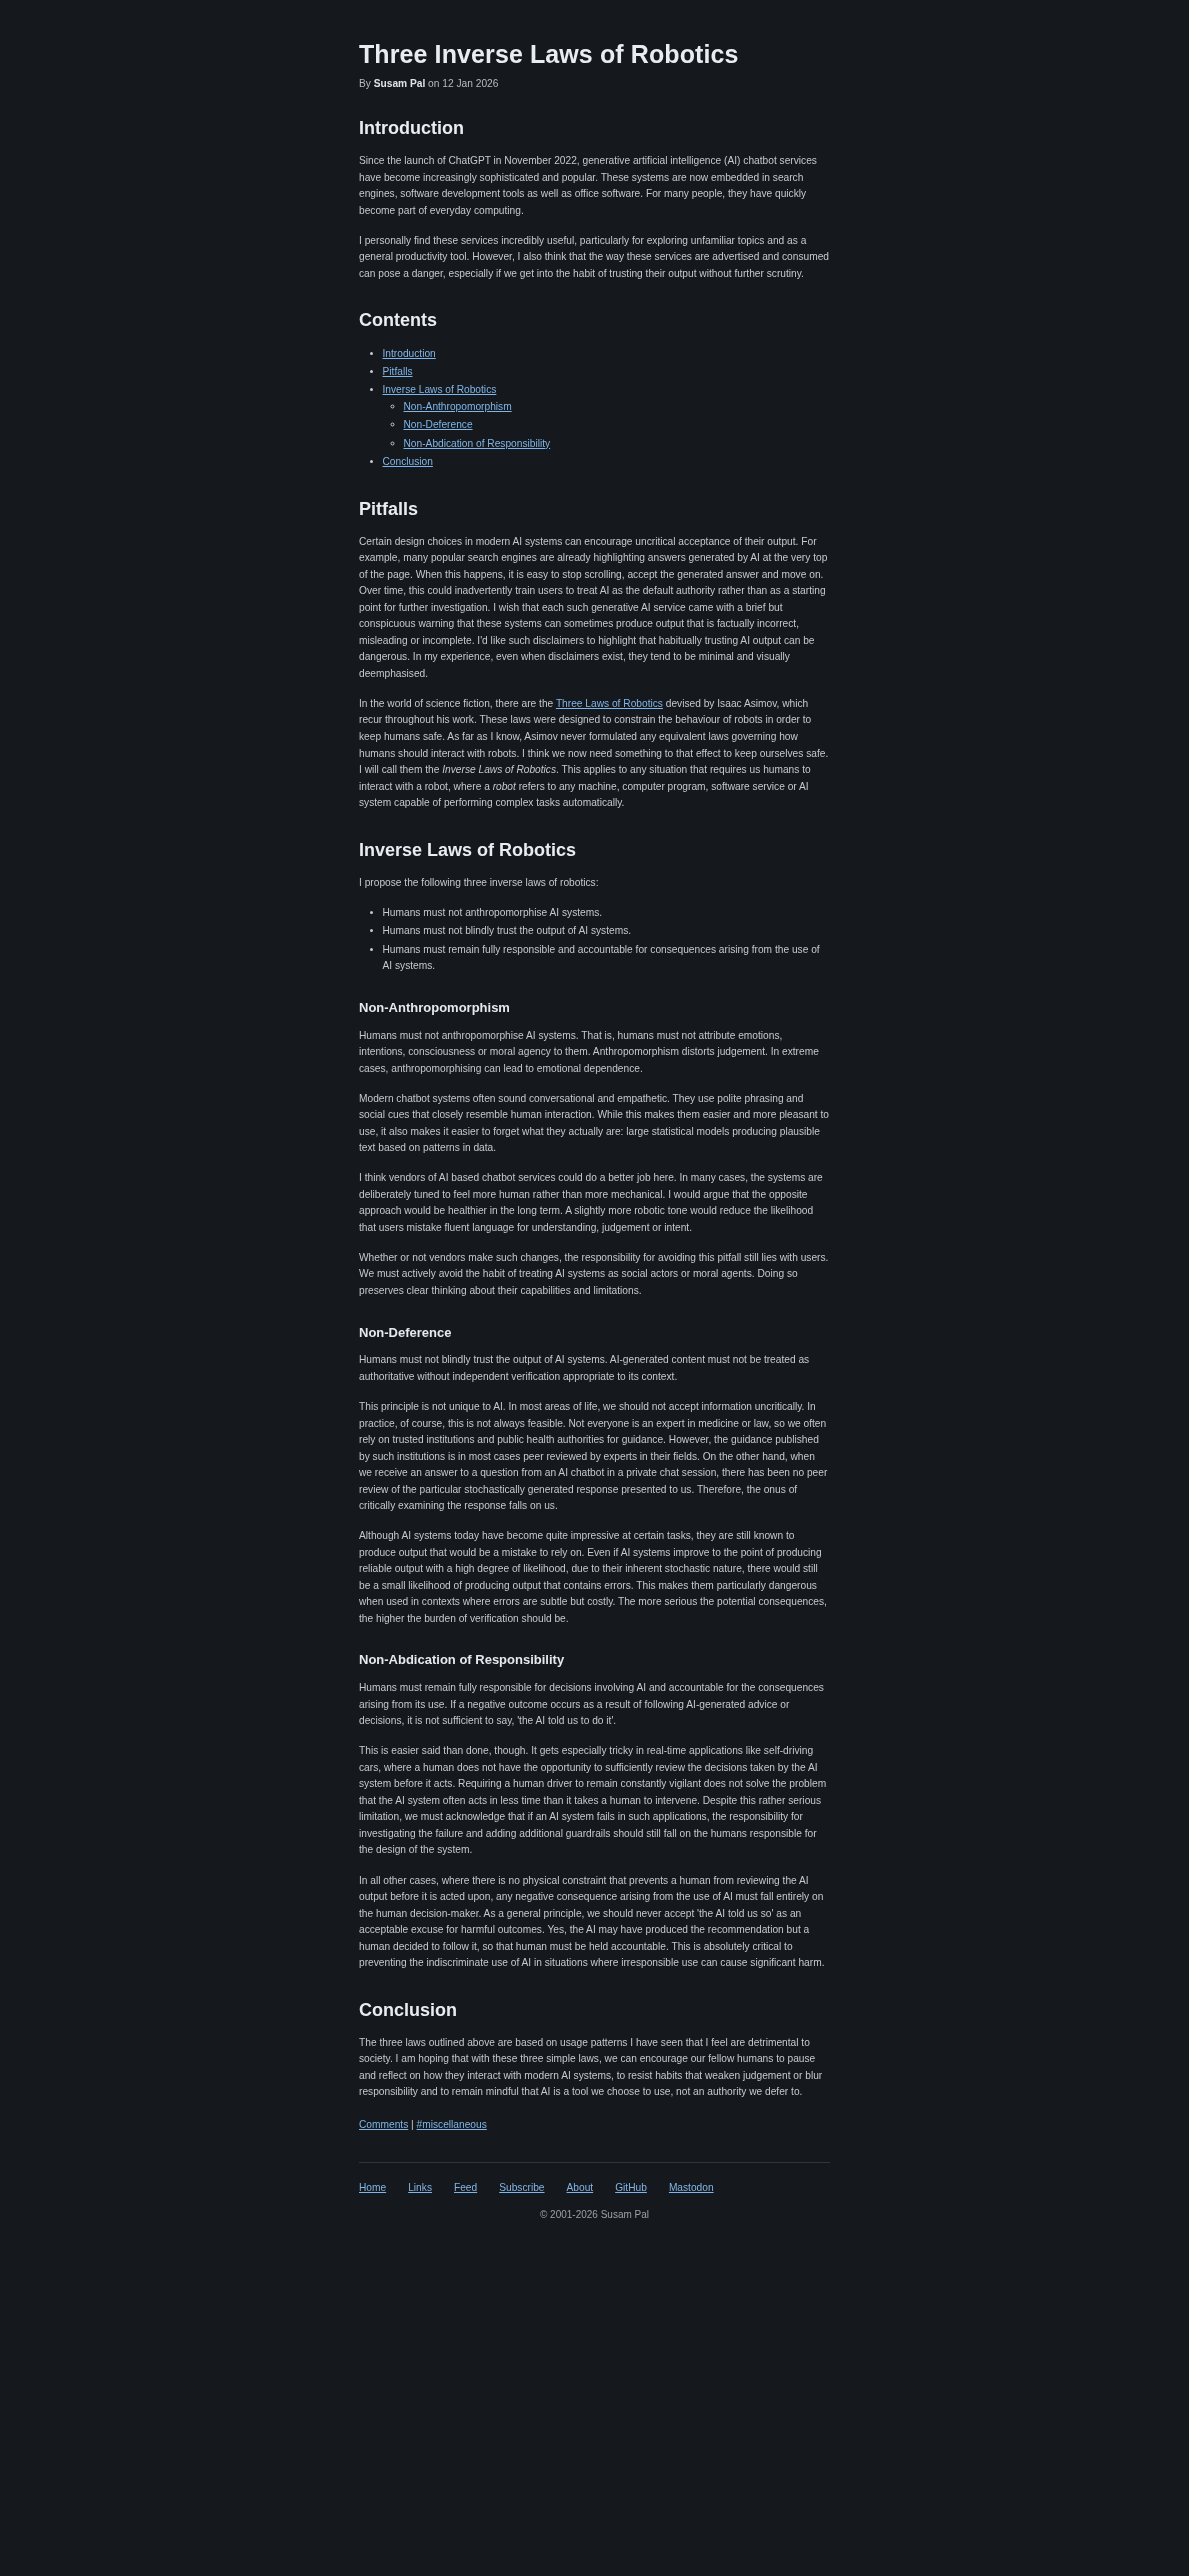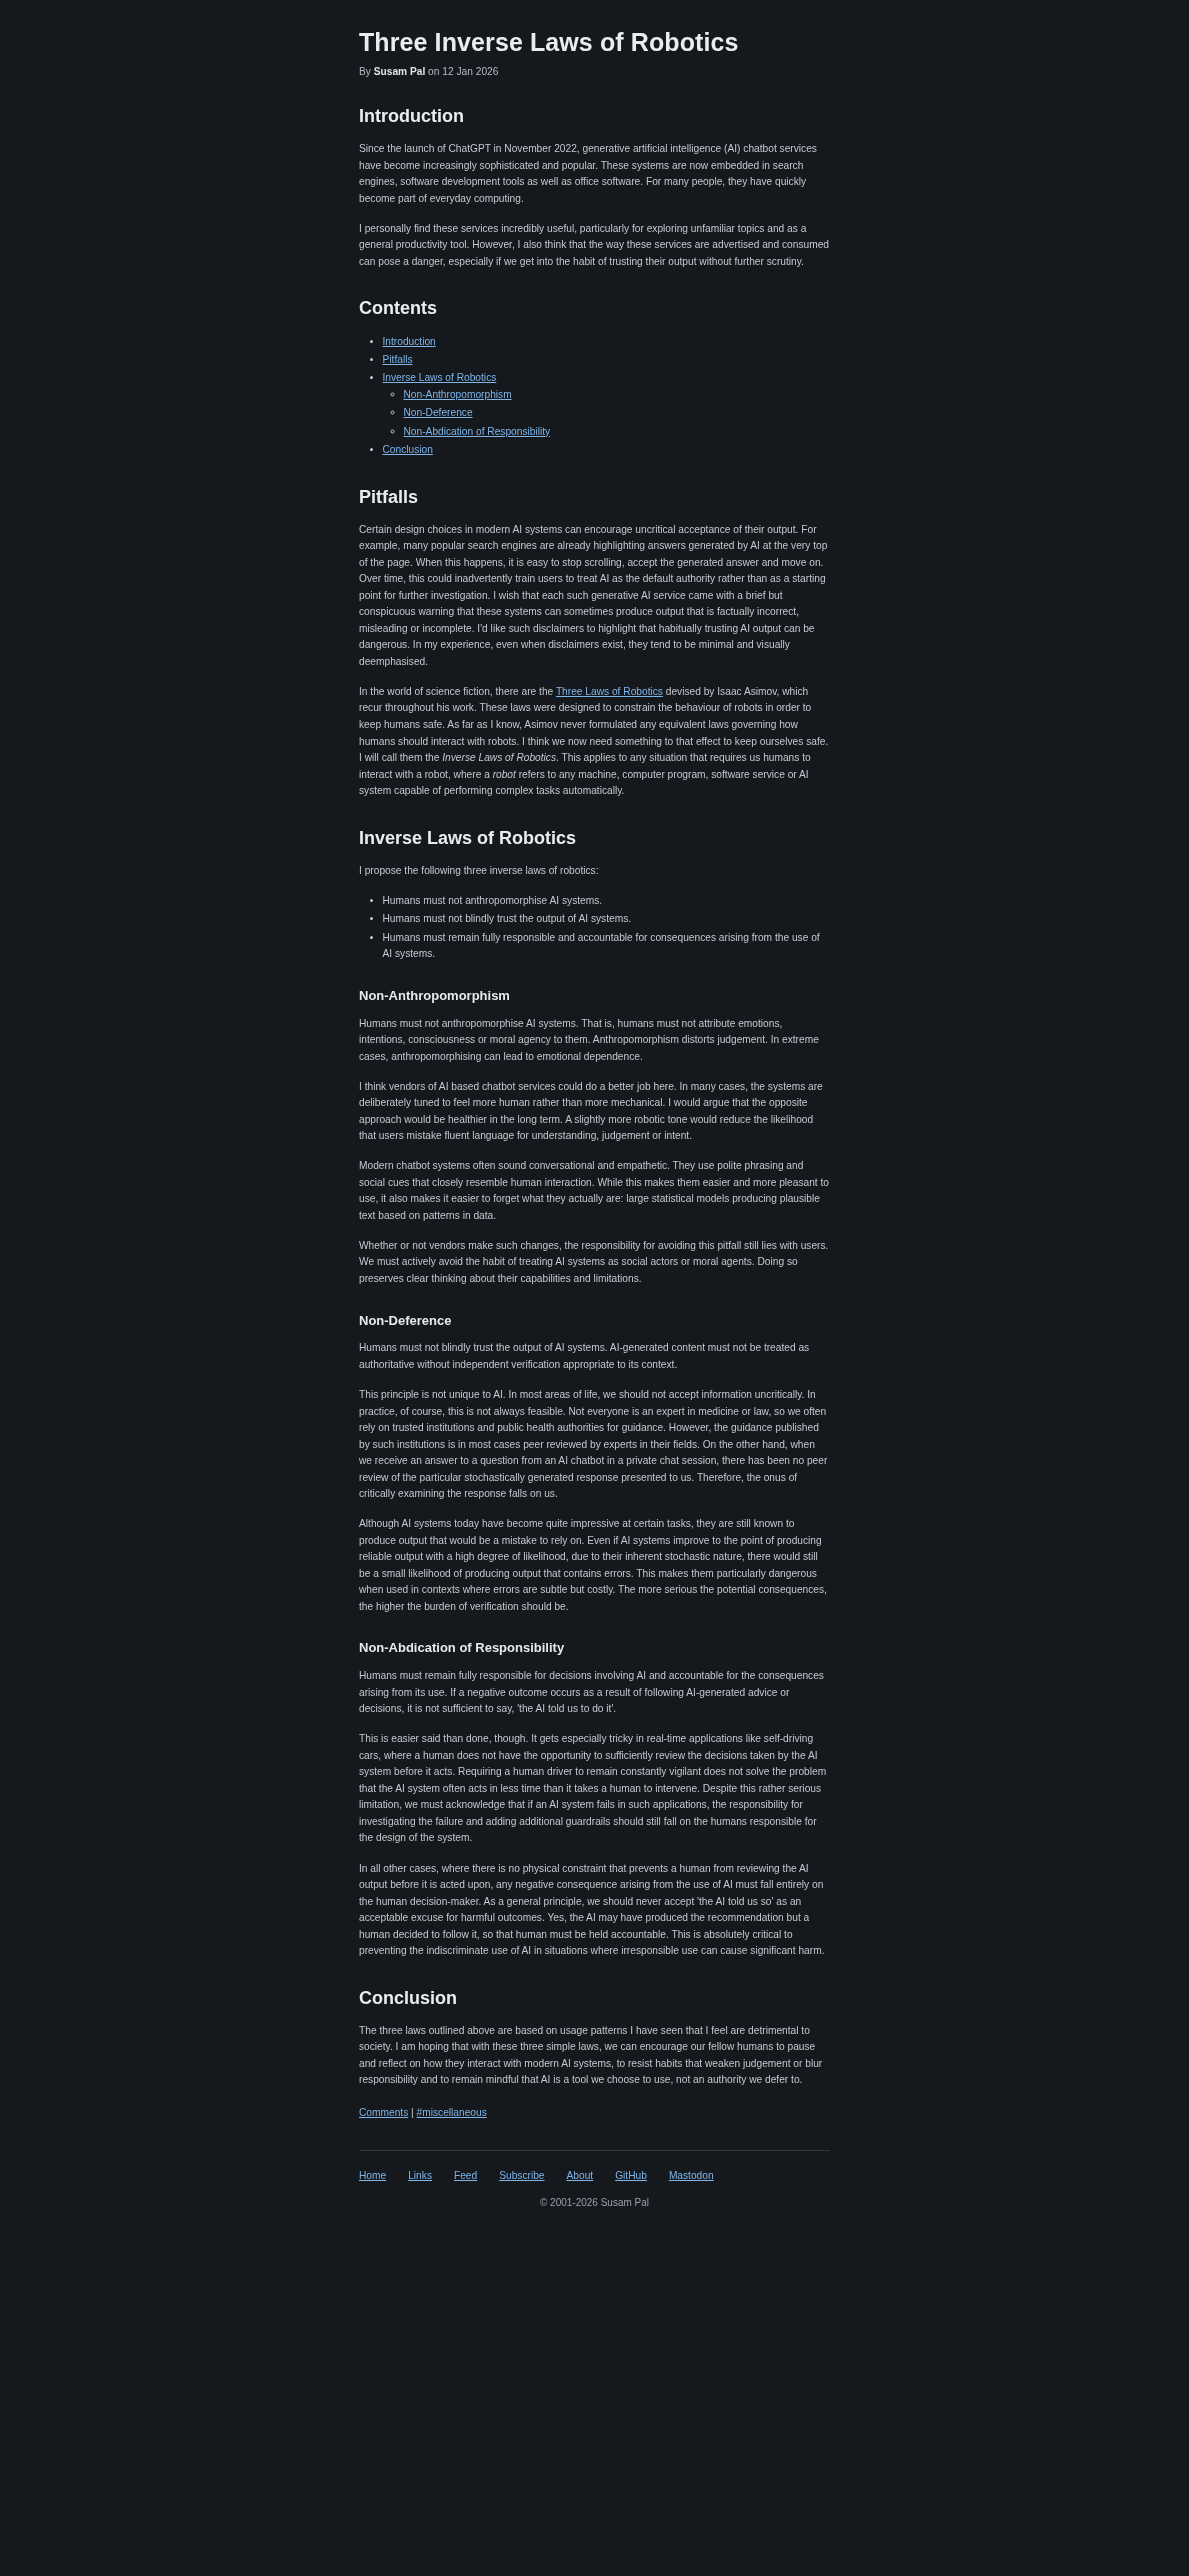--- a/index.html
+++ b/index.html
@@ -9,21 +9,21 @@
     color: #c8cdd3;
     font-family: "Liberation Sans", sans-serif;
   }
   body {
     width: 1189px;
     min-height: 2576px;
     box-sizing: border-box;
   }
   .page {
     width: 471px;
-    margin: 0 auto;
+    margin: 12px auto;
     padding: 27px 0 0 0;
     box-sizing: border-box;
   }
   h1.title {
     font-size: 25px;
     line-height: 1.2;
     font-weight: bold;
     color: #e9edf1;
     margin: 0 0 8.7px 0;
     letter-spacing: 0.1px;
@@ -151,22 +151,22 @@
   <h2>Inverse Laws of Robotics</h2>
   <p>I propose the following three inverse laws of robotics:</p>
   <ul>
     <li>Humans must not anthropomorphise AI systems.</li>
     <li>Humans must not blindly trust the output of AI systems.</li>
     <li>Humans must remain fully responsible and accountable for consequences arising from the use of AI systems.</li>
   </ul>
 
   <h3>Non-Anthropomorphism</h3>
   <p>Humans must not anthropomorphise AI systems. That is, humans must not attribute emotions, intentions, consciousness or moral agency to them. Anthropomorphism distorts judgement. In extreme cases, anthropomorphising can lead to emotional dependence.</p>
+  <p>Modern chatbot systems often sound conversational and empathetic. They use polite phrasing and social cues that closely resemble human interaction. While this makes them easier and more pleasant to use, it also makes it easier to forget what they actually are: large statistical models producing plausible text based on patterns in data.</p>
   <p>I think vendors of AI based chatbot services could do a better job here. In many cases, the systems are deliberately tuned to feel more human rather than more mechanical. I would argue that the opposite approach would be healthier in the long term. A slightly more robotic tone would reduce the likelihood that users mistake fluent language for understanding, judgement or intent.</p>
-  <p>Modern chatbot systems often sound conversational and empathetic. They use polite phrasing and social cues that closely resemble human interaction. While this makes them easier and more pleasant to use, it also makes it easier to forget what they actually are: large statistical models producing plausible text based on patterns in data.</p>
   <p>Whether or not vendors make such changes, the responsibility for avoiding this pitfall still lies with users. We must actively avoid the habit of treating AI systems as social actors or moral agents. Doing so preserves clear thinking about their capabilities and limitations.</p>
 
   <h3>Non-Deference</h3>
   <p>Humans must not blindly trust the output of AI systems. AI-generated content must not be treated as authoritative without independent verification appropriate to its context.</p>
   <p>This principle is not unique to AI. In most areas of life, we should not accept information uncritically. In practice, of course, this is not always feasible. Not everyone is an expert in medicine or law, so we often rely on trusted institutions and public health authorities for guidance. However, the guidance published by such institutions is in most cases peer reviewed by experts in their fields. On the other hand, when we receive an answer to a question from an AI chatbot in a private chat session, there has been no peer review of the particular stochastically generated response presented to us. Therefore, the onus of critically examining the response falls on us.</p>
   <p>Although AI systems today have become quite impressive at certain tasks, they are still known to produce output that would be a mistake to rely on. Even if AI systems improve to the point of producing reliable output with a high degree of likelihood, due to their inherent stochastic nature, there would still be a small likelihood of producing output that contains errors. This makes them particularly dangerous when used in contexts where errors are subtle but costly. The more serious the potential consequences, the higher the burden of verification should be.</p>
 
   <h3>Non-Abdication of Responsibility</h3>
   <p>Humans must remain fully responsible for decisions involving AI and accountable for the consequences arising from its use. If a negative outcome occurs as a result of following AI-generated advice or decisions, it is not sufficient to say, 'the AI told us to do it'.</p>
   <p>This is easier said than done, though. It gets especially tricky in real-time applications like self-driving cars, where a human does not have the opportunity to sufficiently review the decisions taken by the AI system before it acts. Requiring a human driver to remain constantly vigilant does not solve the problem that the AI system often acts in less time than it takes a human to intervene. Despite this rather serious limitation, we must acknowledge that if an AI system fails in such applications, the responsibility for investigating the failure and adding additional guardrails should still fall on the humans responsible for the design of the system.</p>

